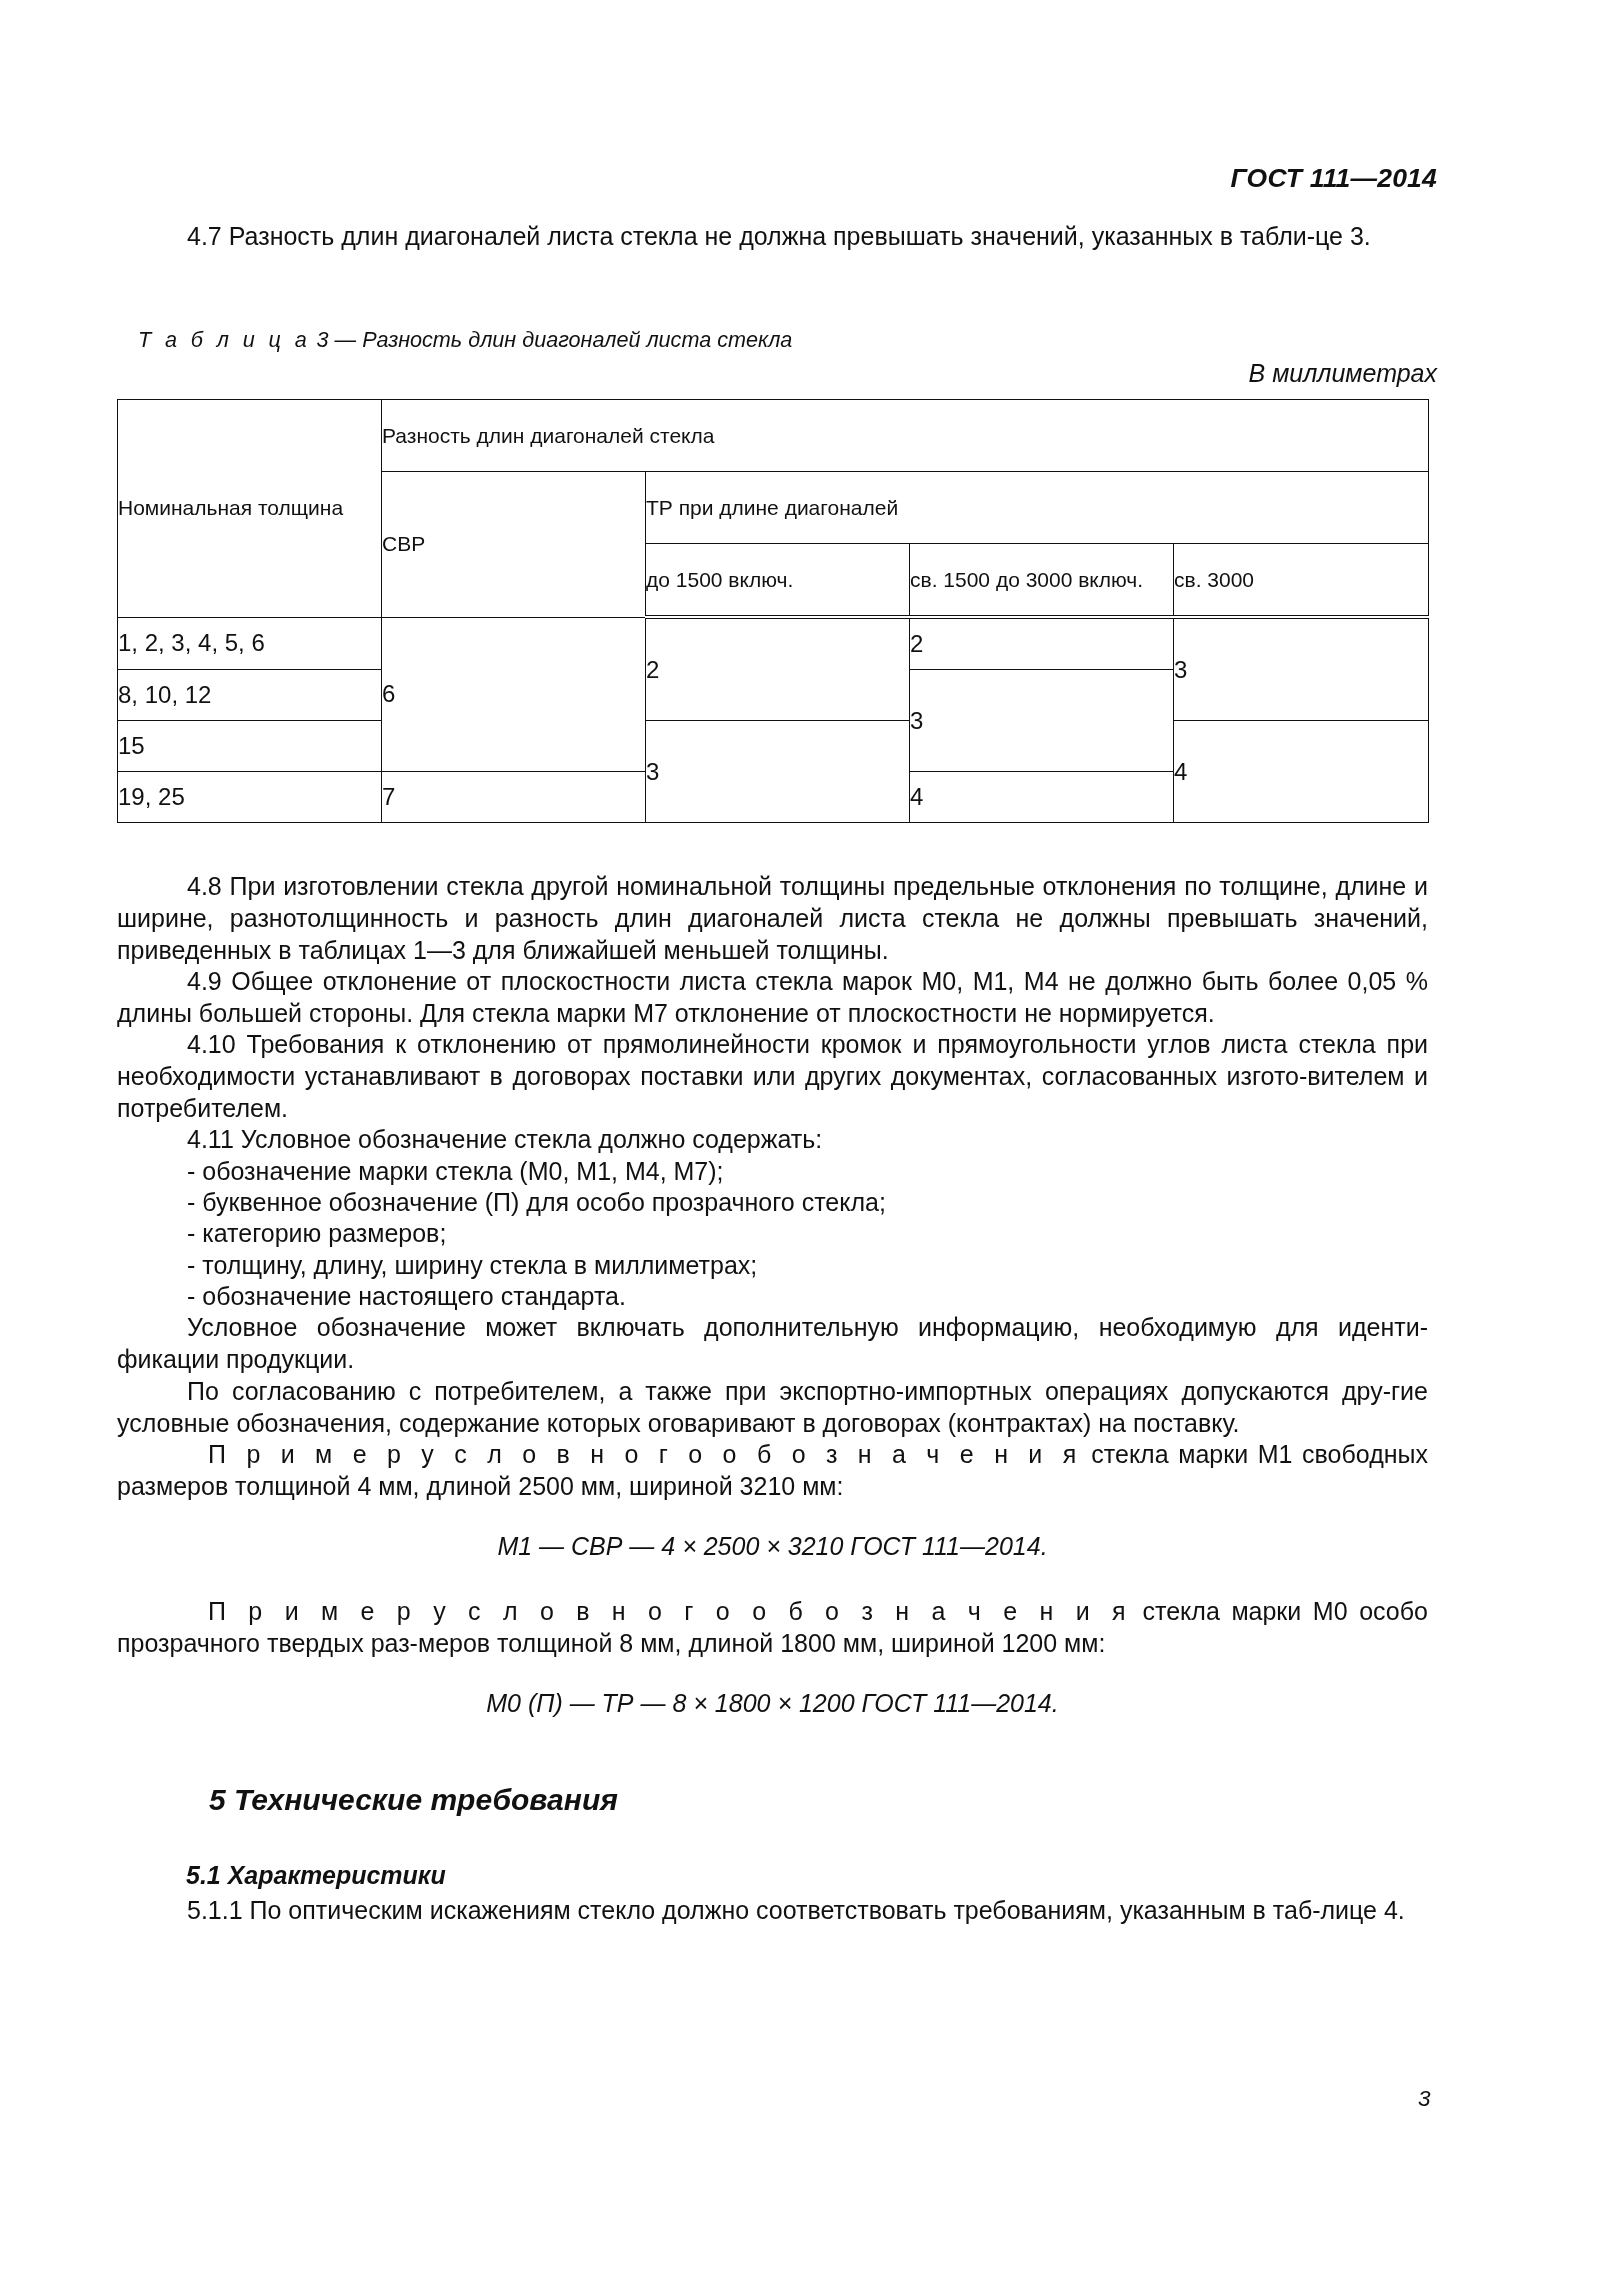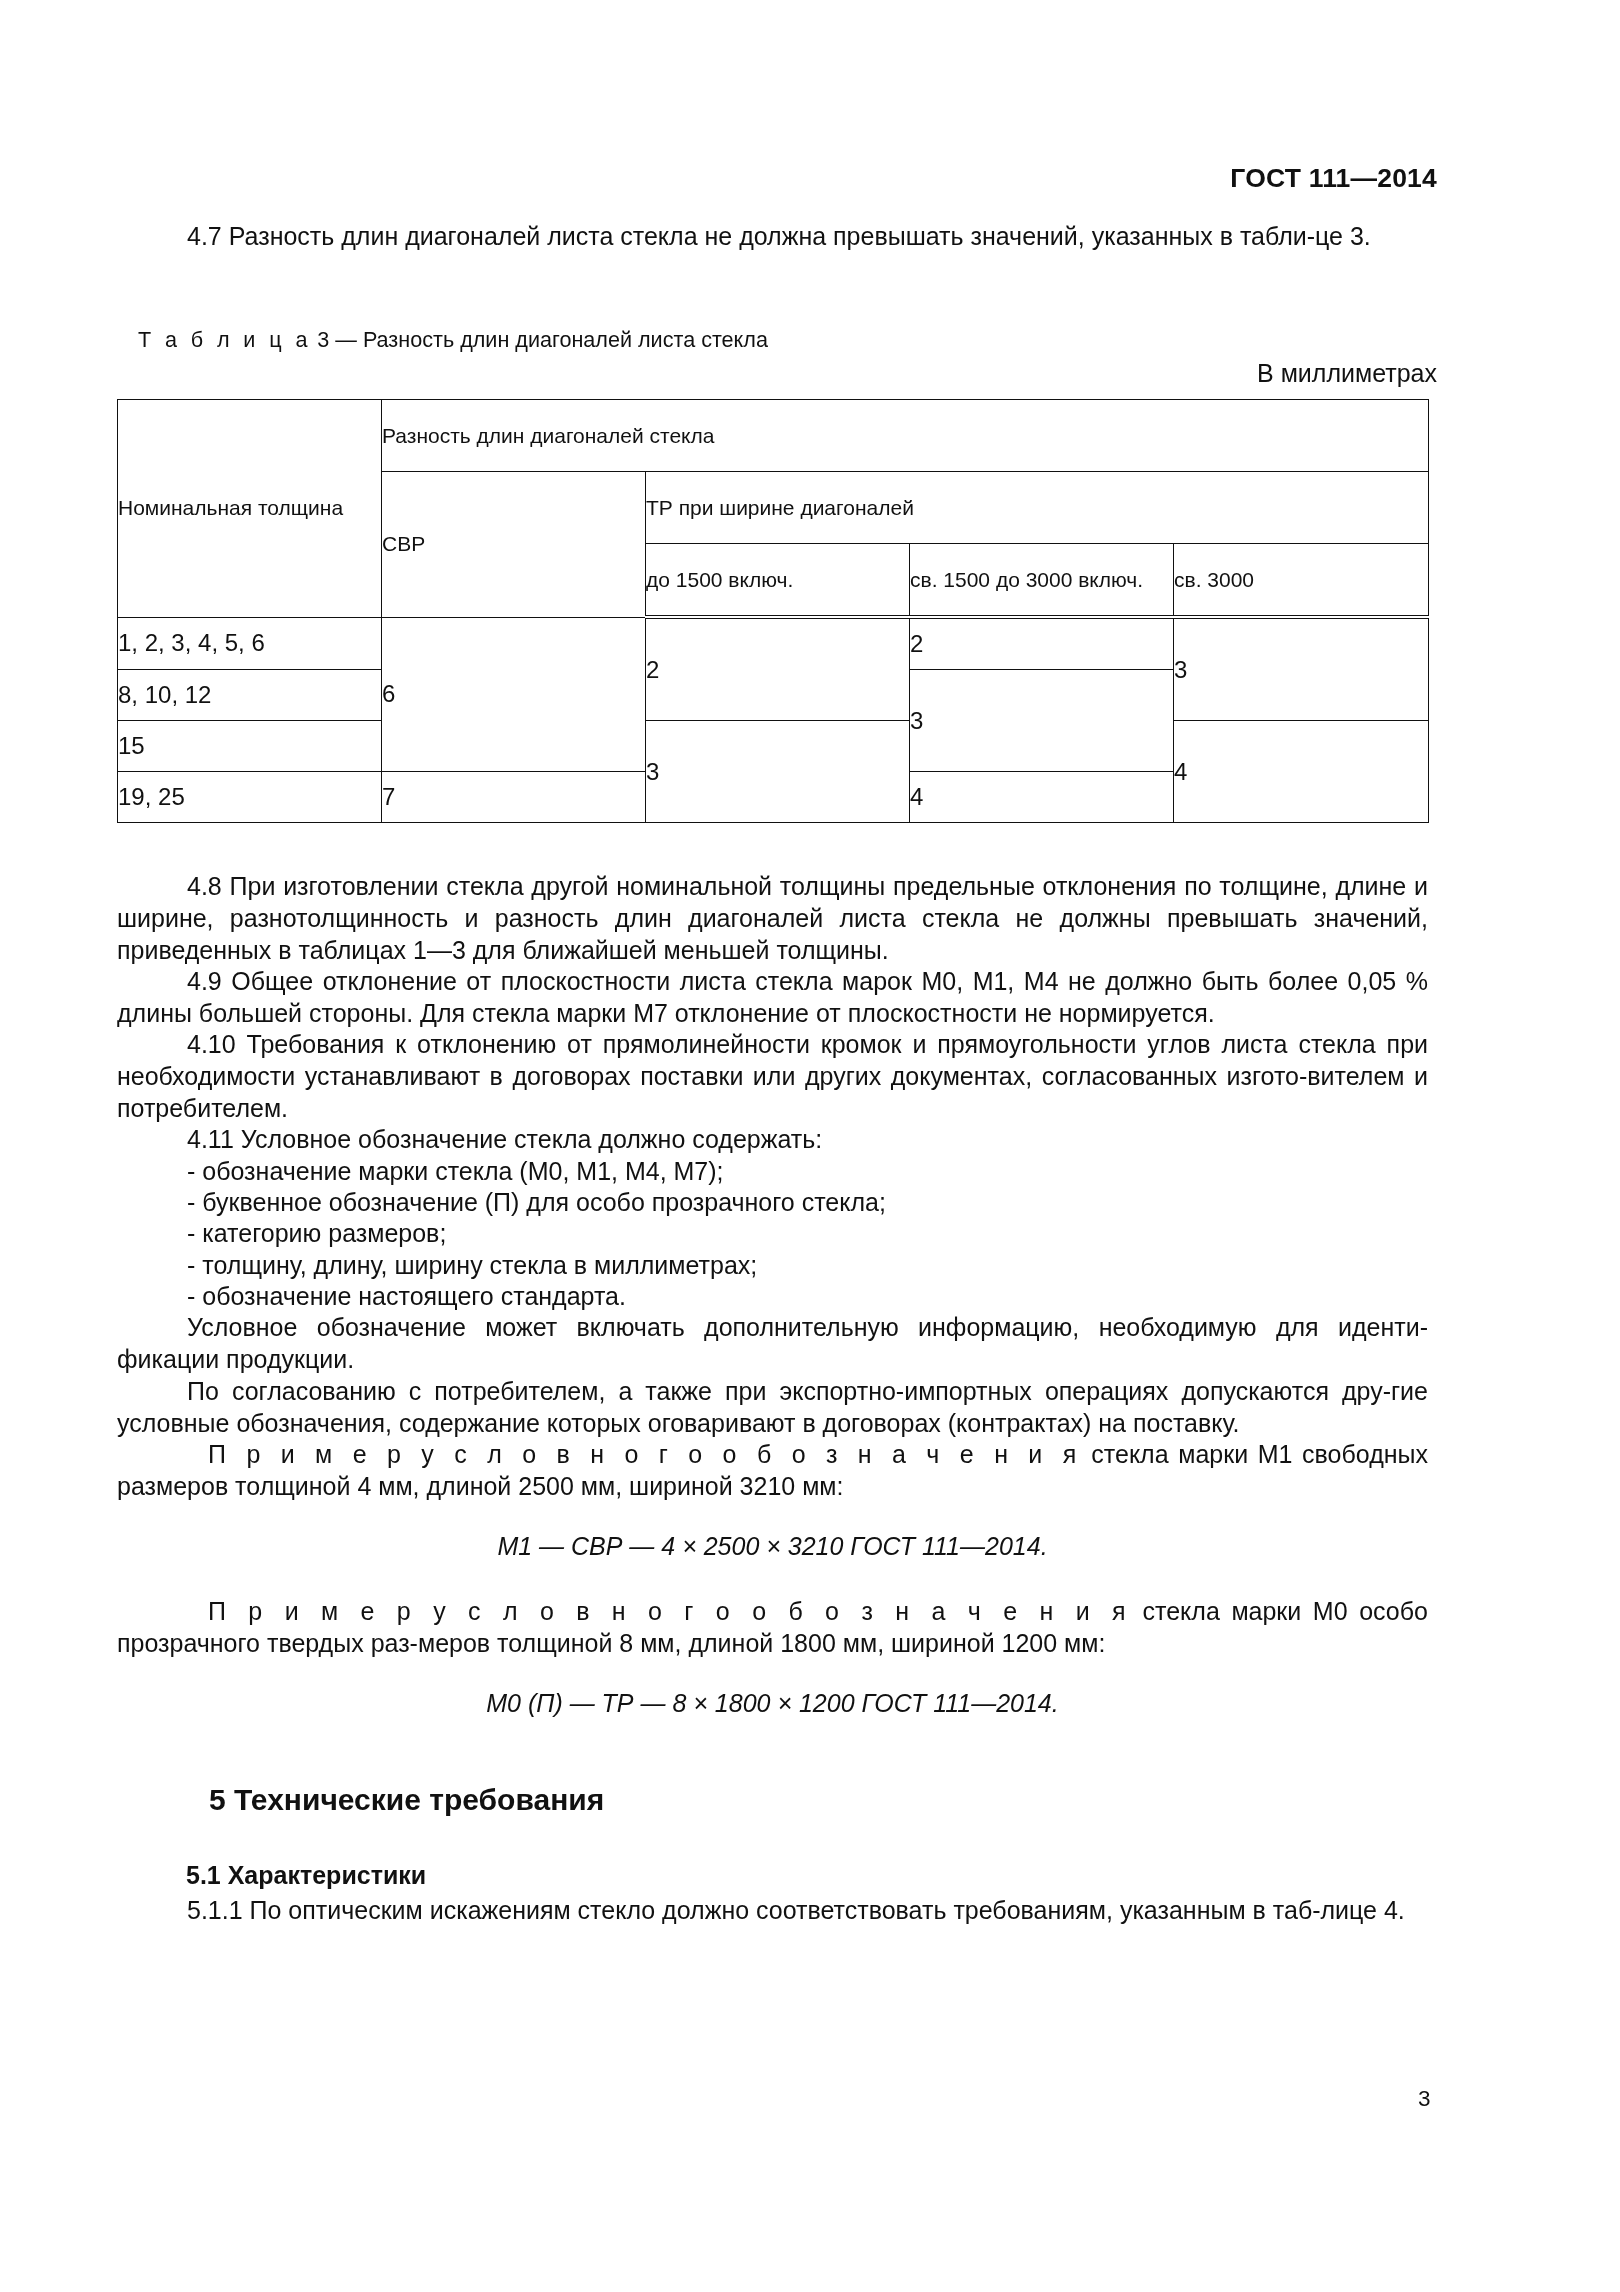--- a/index.html
+++ b/index.html
@@ -1,20 +1,20 @@
 <!DOCTYPE html>
 <html><head>
   <meta charset="utf-8">
   <style>
     html, body { margin: 0; padding: 0; background: #ffffff; }
     body {
       width: 1620px; height: 2293px; position: relative; overflow: hidden;
       font-family: "Liberation Sans", sans-serif; color: #111111;
     }
-    .abs { position: absolute; }
+    .abs { position: absolute; font-style: italic; }
     .doc-code {
       top: 163px; right: 183px; font-size: 26.5px; font-weight: bold; letter-spacing: 0.2px;
     }
     .para {
       position: absolute; left: 117px; width: 1311px;
       font-size: 25px; line-height: 32px; text-align: justify;
     }
     .indent { text-indent: 70px; }
     .spaced { letter-spacing: 5.4px; margin-left: 21px; }
     .caption { left: 117px; top: 327px; font-size: 21.6px; }
@@ -57,21 +57,21 @@
 <div class="abs units">В миллиметрах</div>
 
 <table class="t3">
   <tbody>
       <tr class="h1">
     <td class="c0" rowspan="3">Номинальная толщина</td>
     <td colspan="4">Разность длин диагоналей стекла</td>
   </tr>
   <tr class="h2">
     <td class="c1" rowspan="2">СВР</td>
-    <td colspan="3">ТР при ширине диагоналей</td>
+    <td colspan="3">ТР при длине диагоналей</td>
   </tr>
   <tr class="h3">
     <td class="c2">до 1500 включ.</td>
     <td class="c3">св. 1500 до 3000 включ.</td>
     <td>св. 3000</td>
   </tr>
   <tr class="b">
     <td>1, 2, 3, 4, 5, 6</td>
     <td rowspan="3">6</td>
     <td rowspan="2">2</td>

